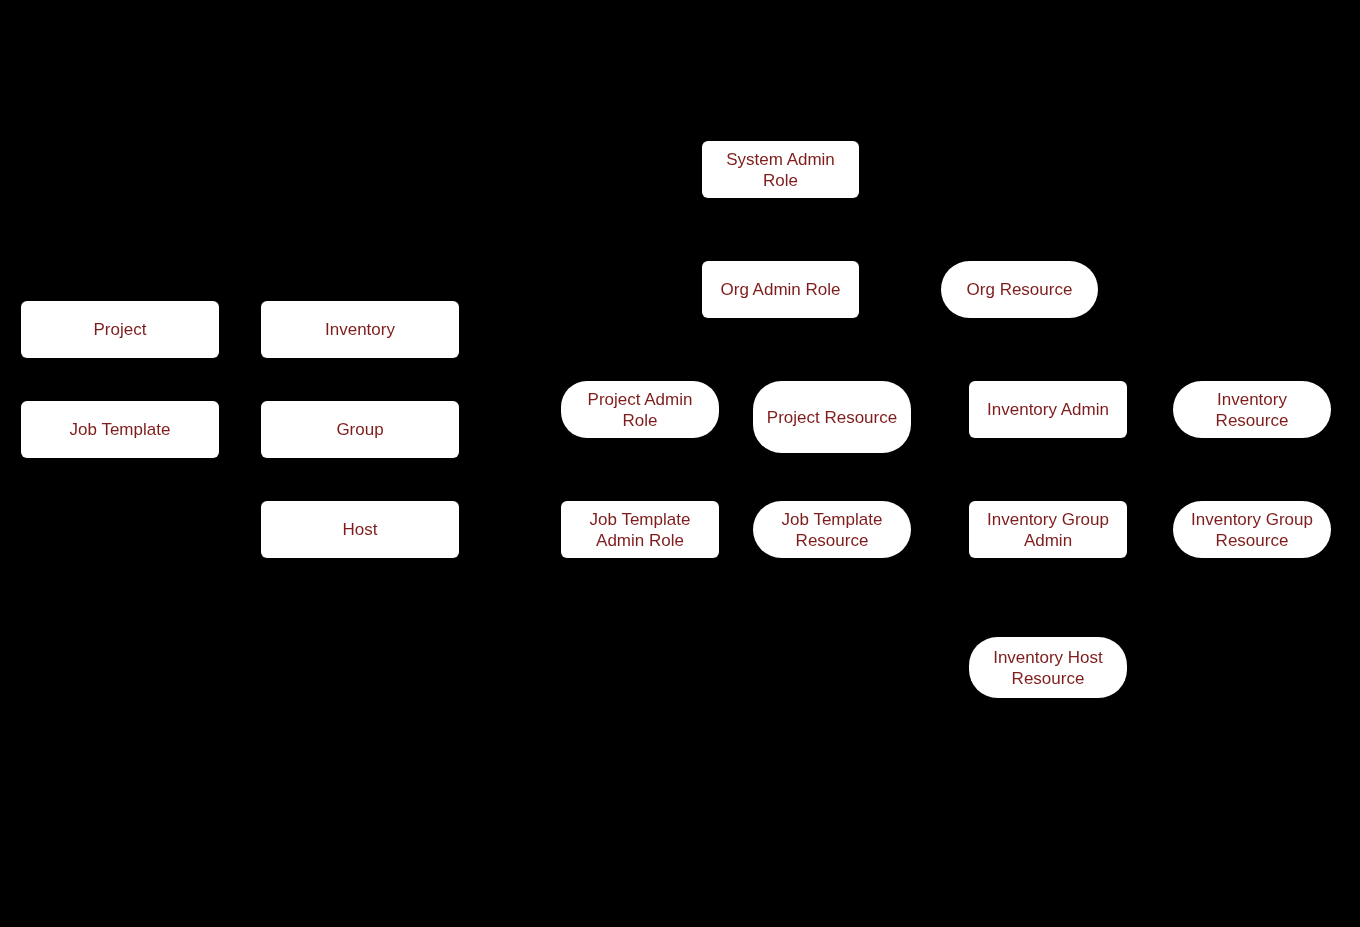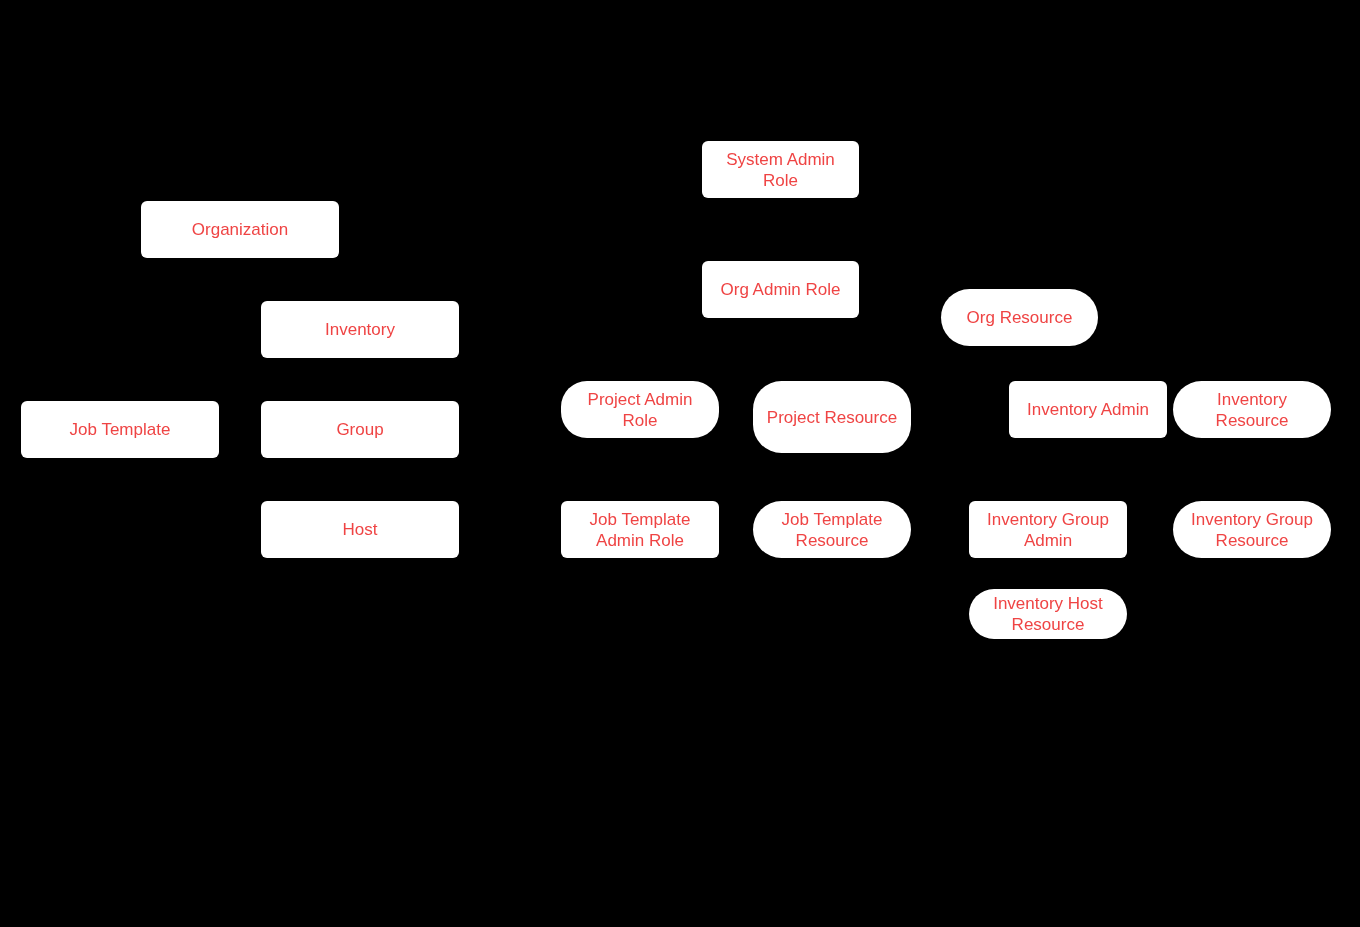--- a/index.html
+++ b/index.html
@@ -12,21 +12,21 @@
     width: 1360px;
     height: 927px;
     background: #000000;
     overflow: hidden;
     font-family: "Liberation Sans", sans-serif;
   }
   .node {
     position: absolute;
     box-sizing: border-box;
     background: #FFFFFF;
-    color: #ef4444;
+    color: #7f1d1d;
     display: flex;
     align-items: center;
     justify-content: center;
     text-align: center;
     font-size: 17px;
     line-height: 21px;
     white-space: pre-line;
     padding: 12px 4px;
   }
   .rect {
@@ -38,37 +38,37 @@
   
   #n-organization           { left: 141px;  top: 201px; width: 198px; height: 57px; }
   #n-project                { left: 21px;   top: 301px; width: 198px; height: 57px; }
   #n-inventory              { left: 261px;  top: 301px; width: 198px; height: 57px; }
   #n-job-template           { left: 21px;   top: 401px; width: 198px; height: 57px; }
   #n-group                  { left: 261px;  top: 401px; width: 198px; height: 57px; }
   #n-host                   { left: 261px;  top: 501px; width: 198px; height: 57px; }
   
   #n-system-admin-role      { left: 702px;  top: 141px; width: 157px; height: 57px; }
   #n-org-admin-role         { left: 702px;  top: 261px; width: 157px; height: 57px; }
-  #n-org-resource           { left: 941px;  top: 261px; width: 157px; height: 57px; margin-top: 28px; }
+  #n-org-resource           { left: 941px;  top: 261px; width: 157px; height: 57px; }
   #n-project-admin-role     { left: 561px;  top: 381px; width: 158px; height: 57px; border-radius: 26px; }
   #n-project-resource       { left: 753px;  top: 381px; width: 158px; height: 72px; }
-  #n-inventory-admin        { left: 969px;  top: 381px; width: 158px; height: 57px; margin-left: 40px; }
+  #n-inventory-admin        { left: 969px;  top: 381px; width: 158px; height: 57px; }
   #n-inventory-resource     { left: 1173px; top: 381px; width: 158px; height: 57px; }
   #n-job-template-admin-role{ left: 561px;  top: 501px; width: 158px; height: 57px; }
   #n-job-template-resource  { left: 753px;  top: 501px; width: 158px; height: 57px; }
   #n-inventory-group-admin  { left: 969px;  top: 501px; width: 158px; height: 57px; }
   #n-inventory-group-resource{ left: 1173px; top: 501px; width: 158px; height: 57px; }
-  #n-inventory-host-resource{ left: 969px;  top: 589px; width: 158px; height: 50px; }
+  #n-inventory-host-resource{ left: 969px;  top: 637px; width: 158px; height: 61px; }
 </style>
 </head>
 <body>
 
 <div id="canvas">
 
-  <div class="node rect" id="n-organization">Organization</div>
+  <div class="node rect" id="n-project">Project</div>
   <div class="node rect" id="n-inventory">Inventory</div>
   <div class="node rect" id="n-job-template">Job Template</div>
   <div class="node rect" id="n-group">Group</div>
   <div class="node rect" id="n-host">Host</div>
 
   <div class="node rect" id="n-system-admin-role">System Admin
 Role</div>
   <div class="node rect" id="n-org-admin-role">Org Admin Role</div>
   <div class="node stadium" id="n-org-resource">Org Resource</div>
   <div class="node rect" id="n-project-admin-role">Project Admin

